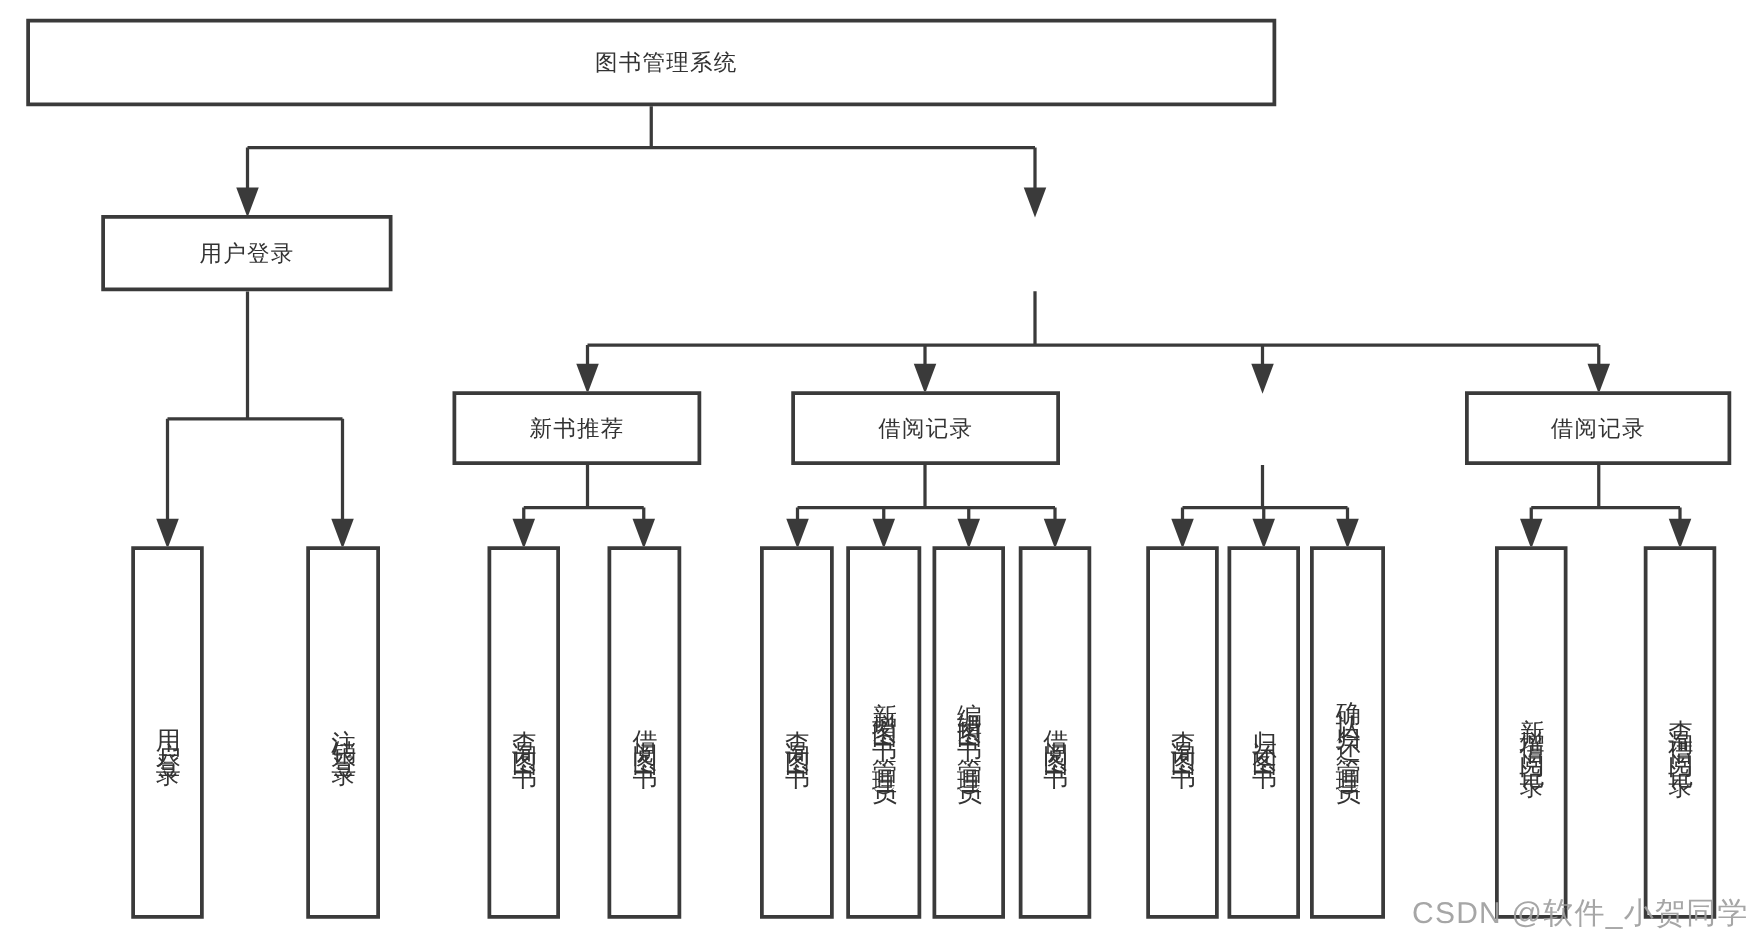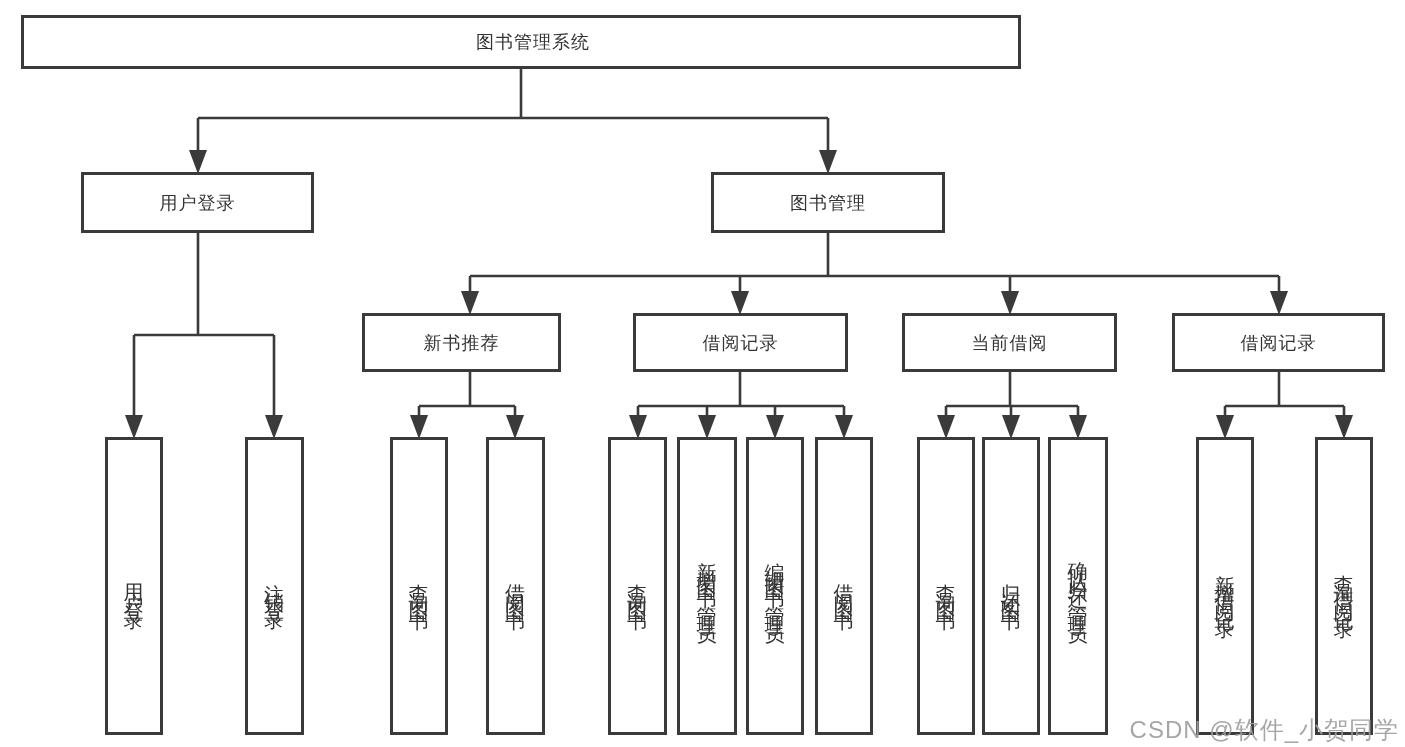--- a/index.html
+++ b/index.html
@@ -98,39 +98,33 @@
     <g>
       <line x1="1279" y1="372" x2="1279" y2="406"></line>
       <line x1="1225" y1="406" x2="1344" y2="406"></line>
       <line x1="1225" y1="406" x2="1225" y2="423"></line>
       <polygon points="1216,415 1234,415 1225,439"></polygon>
       <line x1="1344" y1="406" x2="1344" y2="423"></line>
       <polygon points="1335,415 1353,415 1344,439"></polygon>
     </g>
   </svg>
 
-  <div class="node" style="left:21px;top:15px;width:1000px;height:54px;padding-left:24px;">
+  <div class="node" style="left:21px;top:15px;width:1000px;height:70px;padding-left:24px;">
     <span class="hlbl">图书管理系统</span>
   </div>
 
   <div class="node" style="left:81px;top:172px;width:233px;height:61px;">
     <span class="hlbl">用户登录</span>
-  </div>
-  <div class="node" style="left:711px;top:172px;width:234px;height:61px;">
-    <span class="hlbl">图书管理</span>
   </div>
 
   <div class="node" style="left:362px;top:313px;width:199px;height:59px;">
     <span class="hlbl">新书推荐</span>
   </div>
   <div class="node" style="left:633px;top:313px;width:215px;height:59px;">
     <span class="hlbl">借阅记录</span>
-  </div>
-  <div class="node" style="left:902px;top:313px;width:215px;height:59px;">
-    <span class="hlbl">当前借阅</span>
   </div>
   <div class="node" style="left:1172px;top:313px;width:213px;height:59px;">
     <span class="hlbl">借阅记录</span>
   </div>
 
   <div class="node" style="left:105px;top:437px;width:58px;height:298px;">
     <span class="vlbl">用户登录</span>
   </div>
   <div class="node" style="left:245px;top:437px;width:59px;height:298px;">
     <span class="vlbl">注销登录</span>

